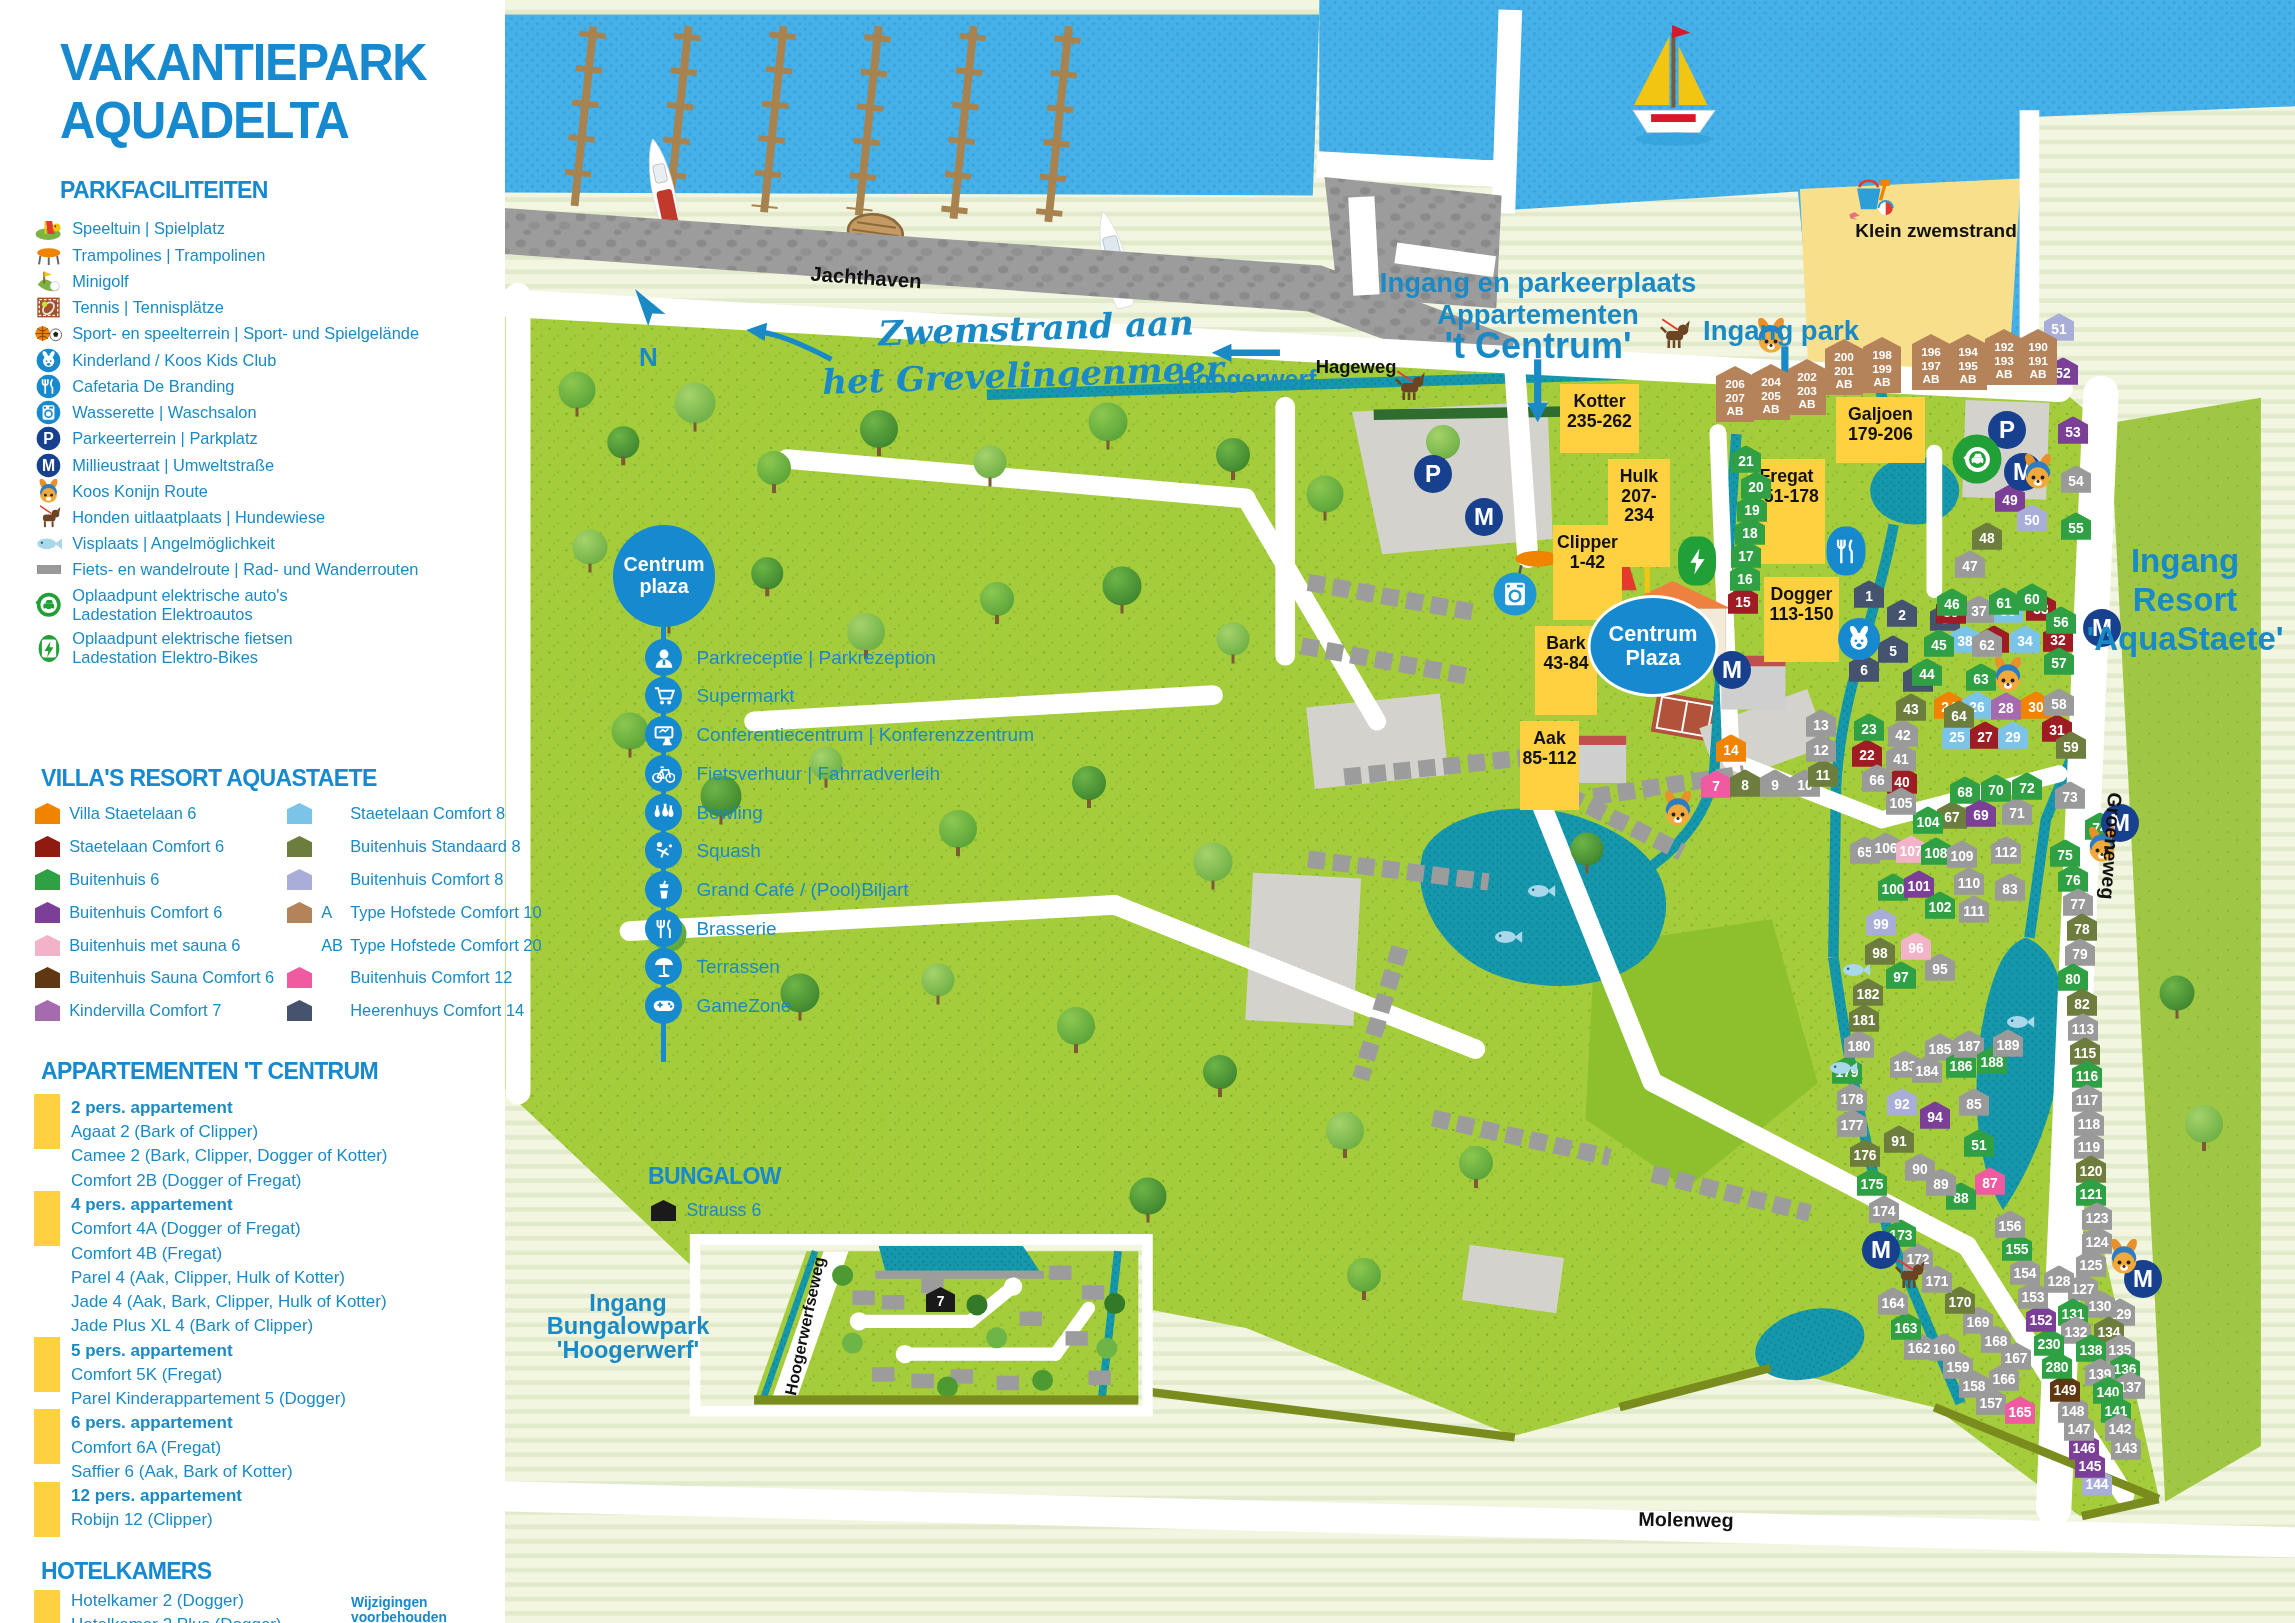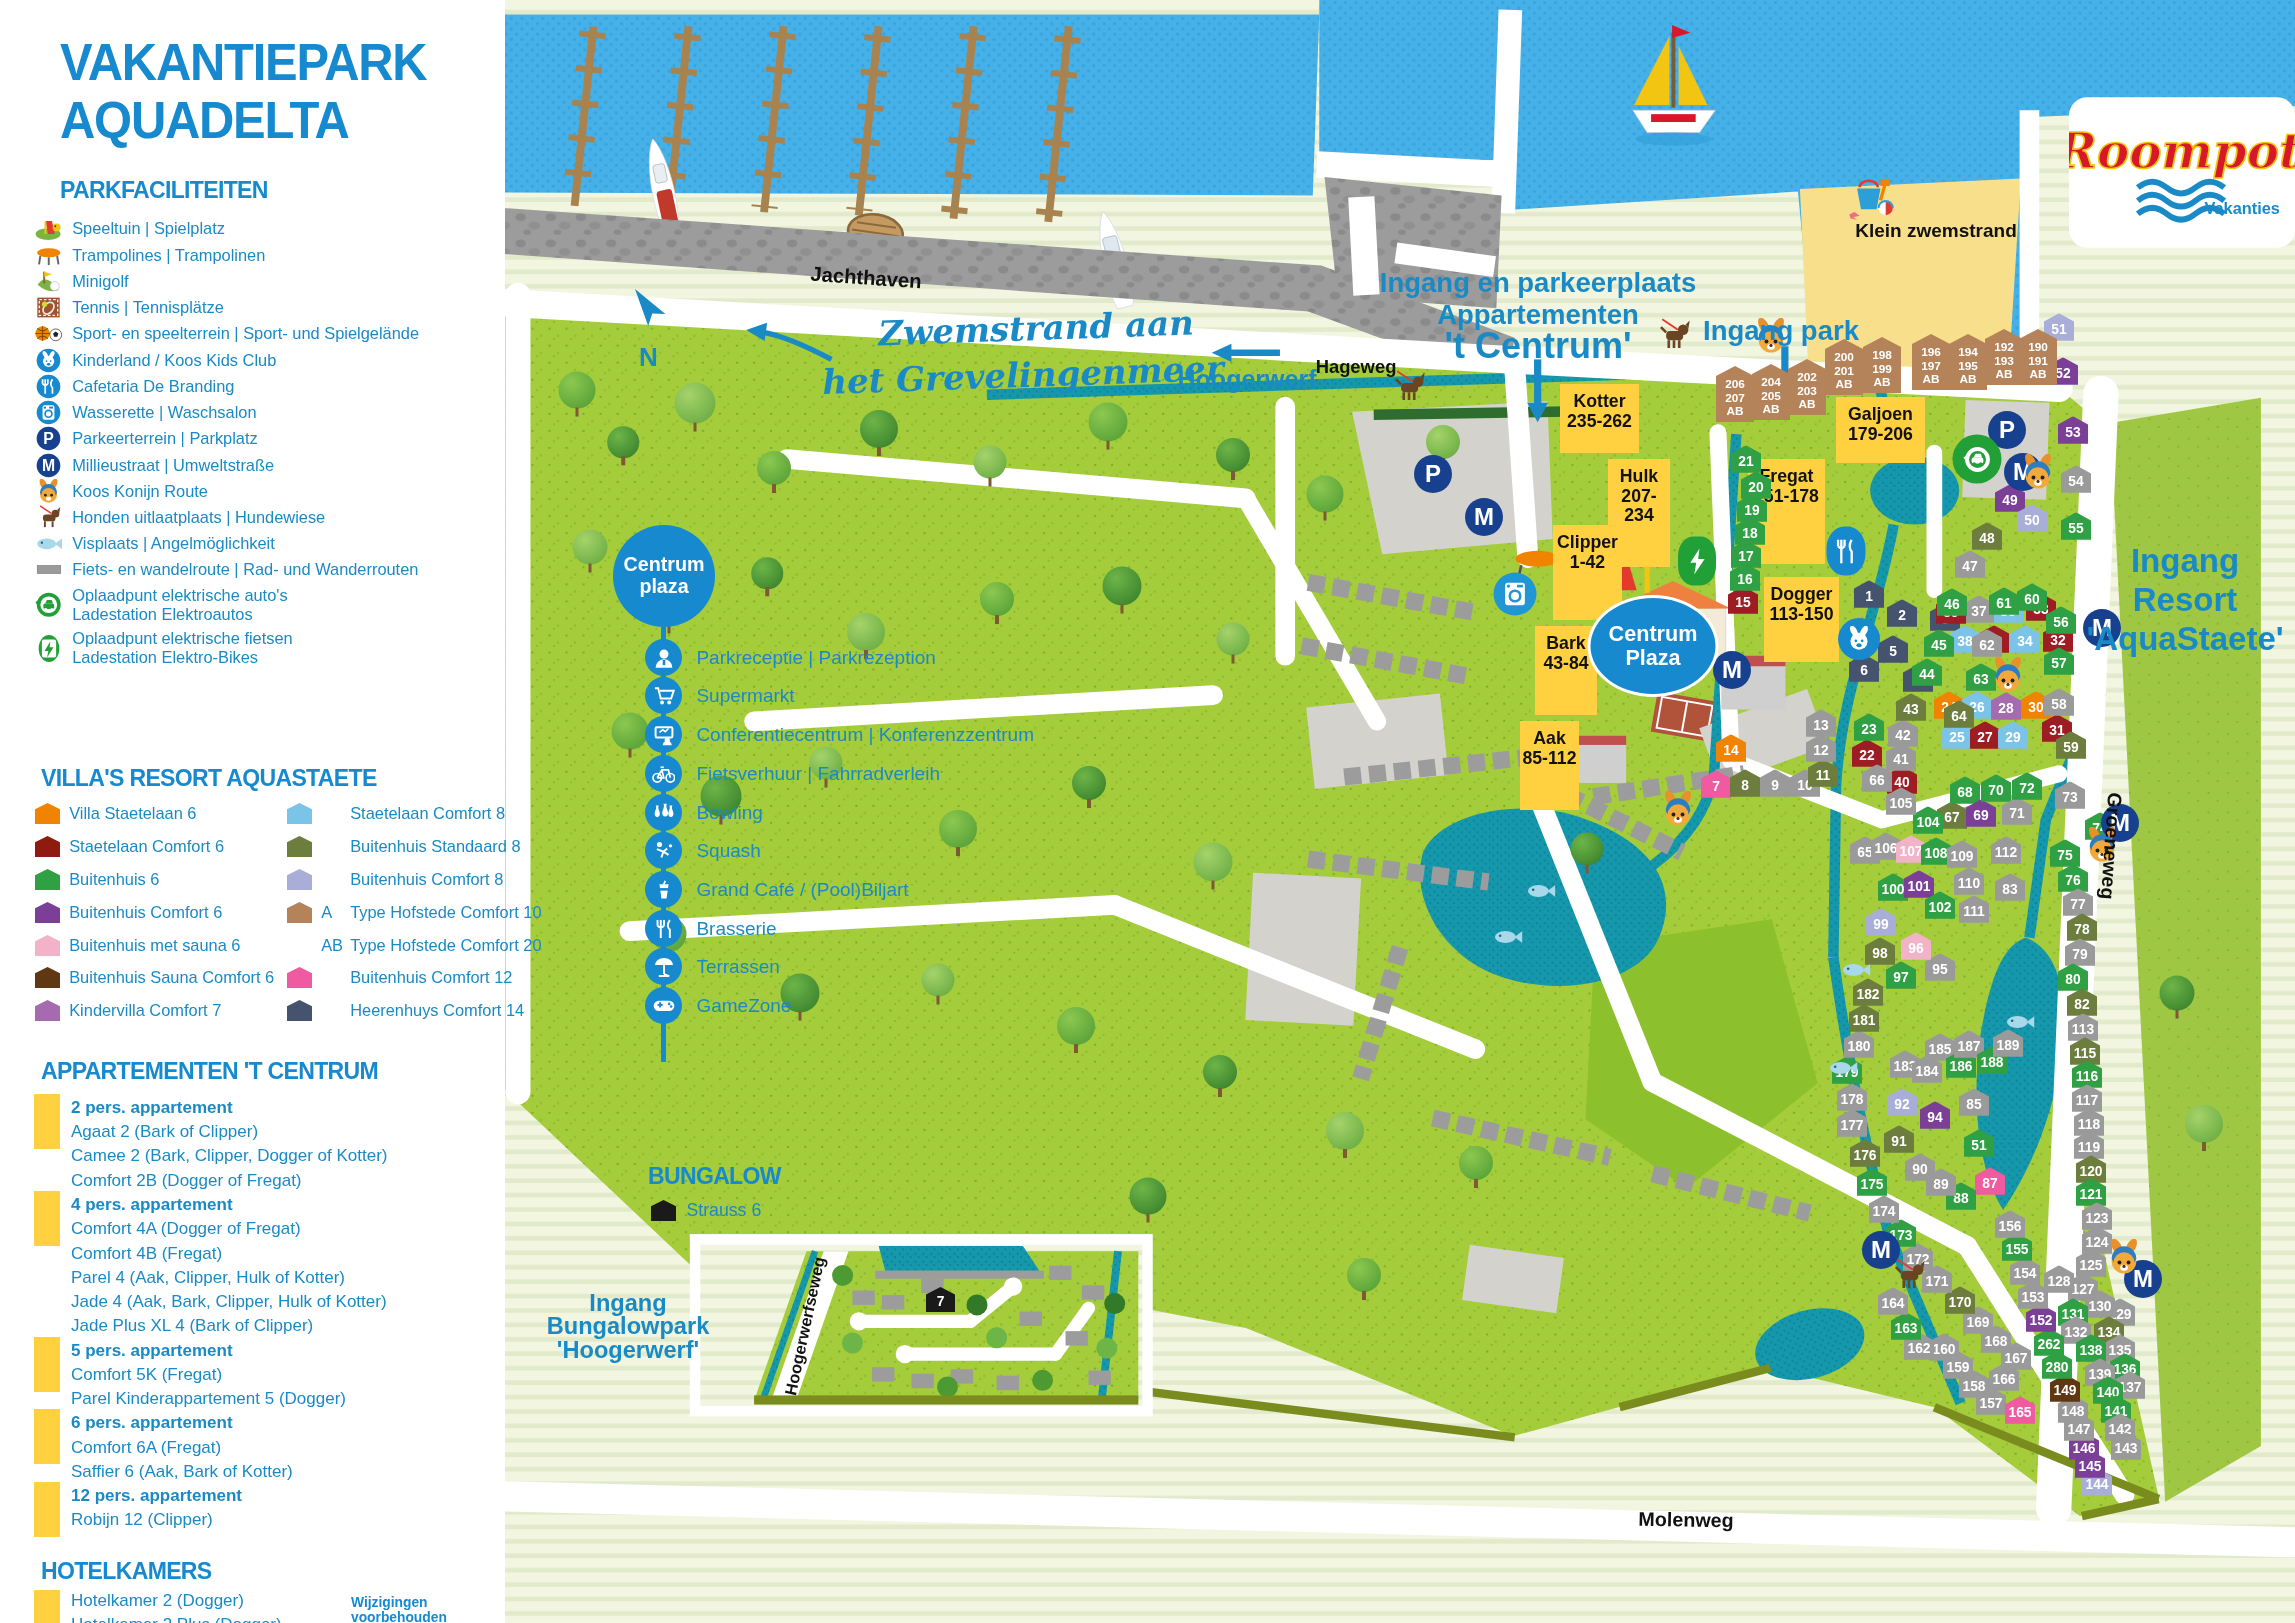--- a/index.html
+++ b/index.html
@@ -639,21 +639,21 @@
       <div class="house c-g" style="left:2116px;top:1409px">141</div>
       <div class="house c-gy" style="left:2120px;top:1427px">142</div>
       <div class="house c-gy" style="left:2126px;top:1446px">143</div>
       <div class="house c-lv" style="left:2097px;top:1482px">144</div>
       <div class="house c-pu" style="left:2090px;top:1464px">145</div>
       <div class="house c-pu" style="left:2084px;top:1446px">146</div>
       <div class="house c-gy" style="left:2079px;top:1427px">147</div>
       <div class="house c-gy" style="left:2073px;top:1409px">148</div>
       <div class="house c-br" style="left:2065px;top:1388px">149</div>
       <div class="house c-g" style="left:2057px;top:1365px">280</div>
-      <div class="house c-g" style="left:2049px;top:1342px">262</div>
+      <div class="house c-g" style="left:2049px;top:1342px">230</div>
       <div class="house c-pu" style="left:2041px;top:1318px">152</div>
       <div class="house c-gy" style="left:2033px;top:1295px">153</div>
       <div class="house c-gy" style="left:2025px;top:1271px">154</div>
       <div class="house c-g" style="left:2017px;top:1247px">155</div>
       <div class="house c-gy" style="left:2010px;top:1224px">156</div>
       <div class="house c-gy" style="left:1991px;top:1401px">157</div>
       <div class="house c-gy" style="left:1974px;top:1384px">158</div>
       <div class="house c-gy" style="left:1958px;top:1365px">159</div>
       <div class="house c-gy" style="left:1944px;top:1347px">160</div>
       <div class="house c-gy" style="left:1919px;top:1346px">162</div>
@@ -887,32 +887,20 @@
         <path d="M18,20 a14,10 0 0 1 28,0" fill="none" stroke="#e23b2e" stroke-width="4"></path>
         <polygon points="14,22 50,22 44,54 20,54" fill="#2d9fd8"></polygon>
         <line x1="58" y1="12" x2="50" y2="40" stroke="#f08300" stroke-width="5"></line>
         <path d="M50,8 h14 v10 h-14 z" fill="#f08300"></path>
         <circle cx="58" cy="52" r="11" fill="#fff"></circle>
         <path d="M58,41 a11,11 0 0 1 0,22" fill="#e23b2e"></path>
         <path d="M47,52 a11,11 0 0 1 22,0" fill="none" stroke="#2d9fd8" stroke-width="3"></path>
         <polygon points="10,58 18,64 8,66 14,70 4,68 2,62" fill="#e8717d"></polygon>
       </svg></div>
 
-  <div class="abs" style="left:2069px;top:97px;z-index:30">
-    <svg width="226" height="151" viewBox="0 0 345 230">
-      <rect x="0" y="0" width="345" height="230" rx="28" fill="#fff"></rect>
-      <text x="168" y="108" text-anchor="middle" font-family="DejaVu Serif,serif" font-style="italic" font-weight="bold" font-size="74" fill="#d7182a" stroke="#f2c50e" stroke-width="2.5">Roompot</text>
-      <g stroke="#1a8ac6" stroke-width="9" fill="none">
-        <path d="M105,138 q22,-18 44,0 q22,18 44,0 q22,-18 44,0"></path>
-        <path d="M105,158 q22,-18 44,0 q22,18 44,0 q22,-18 44,0"></path>
-        <path d="M105,178 q22,-18 44,0 q22,18 44,0 q22,-18 44,0"></path>
-      </g>
-      <text x="322" y="178" text-anchor="end" font-size="25" font-weight="bold" fill="#1a8ac6">Vakanties</text>
-    </svg>
-  </div>
 
   <div class="maplabel street" style="left:866px;top:278px;font-size:20.3px;transform:translate(-50%,-50%) rotate(4deg)">Jachthaven</div>
   <div class="maplabel street" style="left:1936px;top:231px;font-size:19px">Klein zwemstrand</div>
   <div class="maplabel script" style="left:1036px;top:328px;font-size:34px">Zwemstrand aan</div>
   <div class="maplabel script" style="left:1023px;top:375px;font-size:34px">het Grevelingenmeer</div>
   <div class="maplabel blue-big" style="left:1247px;top:379px;font-size:25px">Hoogerwerf</div>
   <div class="maplabel street" style="left:1356px;top:367px;font-size:18.4px">Hageweg</div>
   <div class="maplabel blue-big" style="left:1538px;top:283px;font-size:27.5px">Ingang en parkeerplaats</div>
   <div class="maplabel blue-big" style="left:1538px;top:315px;font-size:27.5px">Appartementen</div>
   <div class="maplabel blue-big" style="left:1538px;top:346px;font-size:36px">'t Centrum'</div>

